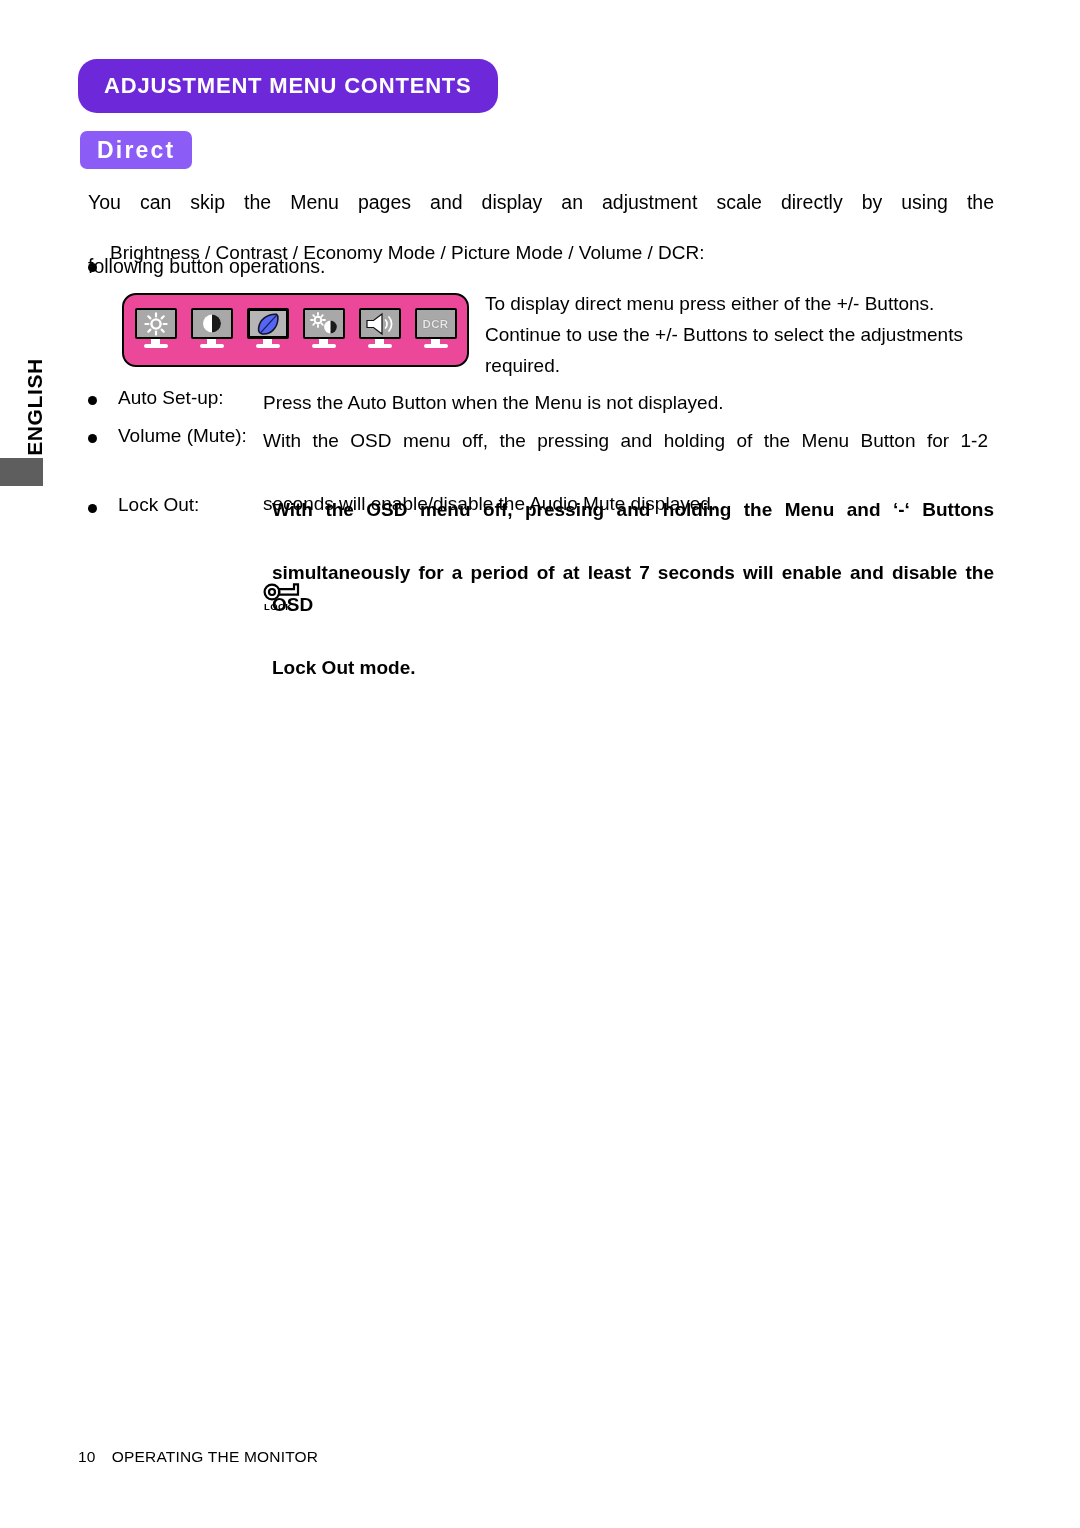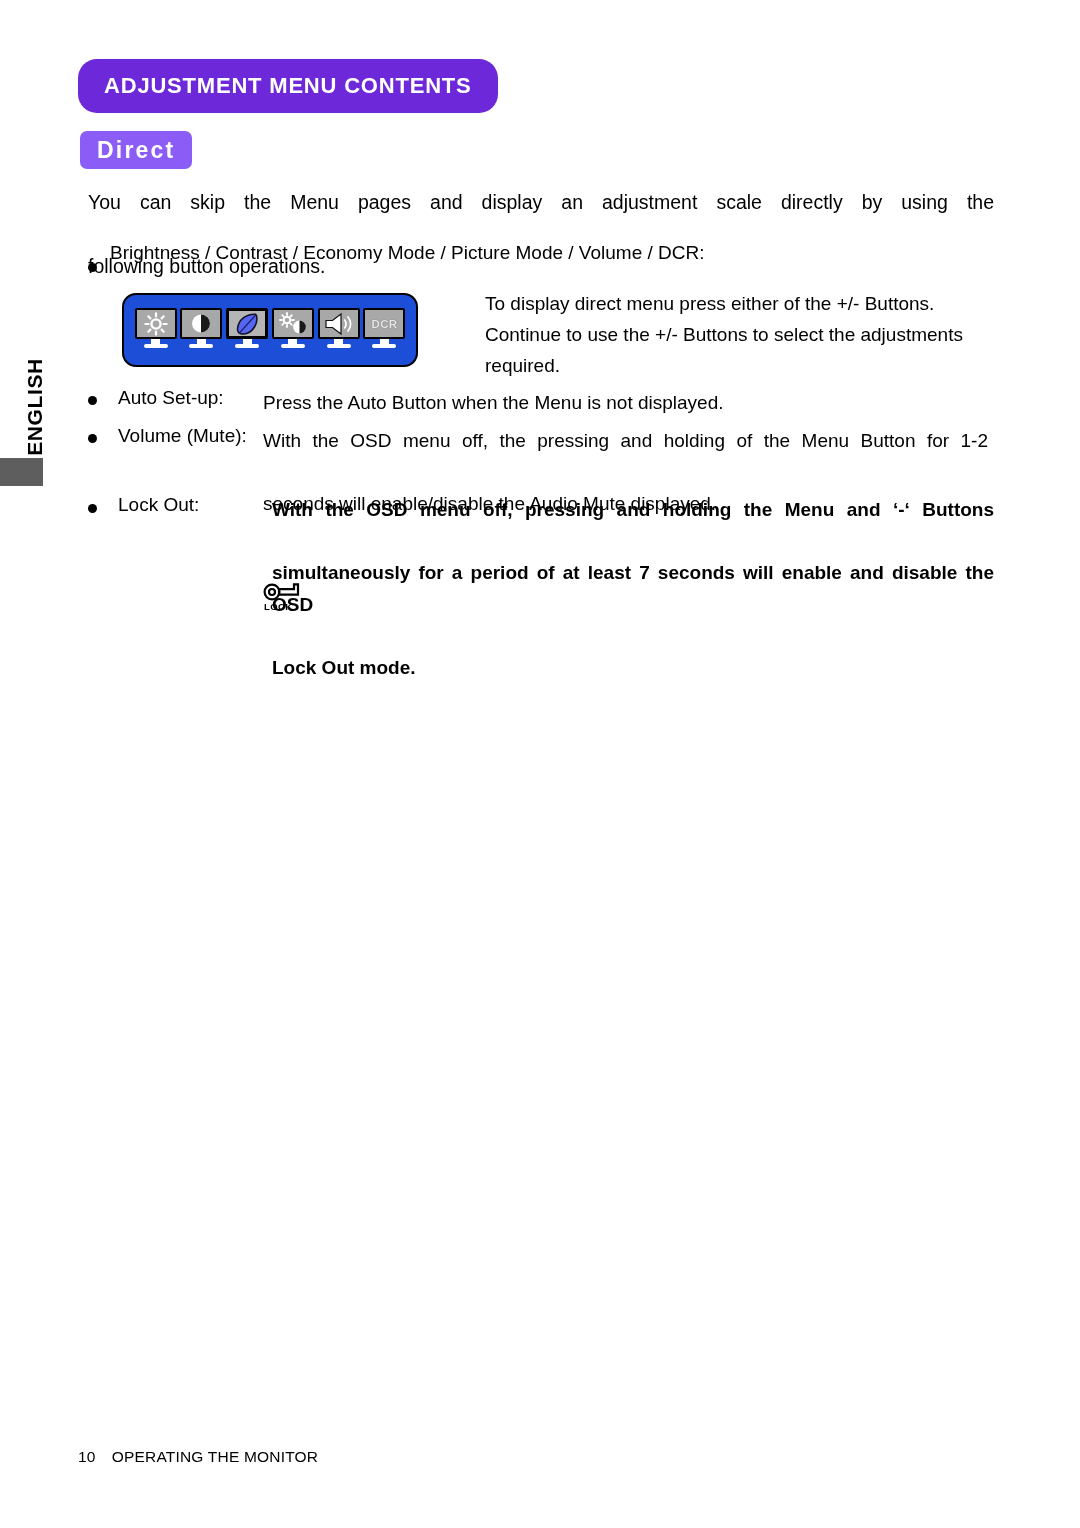--- a/index.html
+++ b/index.html
@@ -126,23 +126,23 @@
     top: 242px;
     font-size: 19px;
     white-space: nowrap;
   }
 
   
   .icon-panel {
     position: absolute;
     left: 122px;
     top: 293px;
-    width: 296px;
+    width: 347px;
     height: 74px;
-    background: #1d4ed8;
+    background: #ec4899;
     border: 2.5px solid #000;
     border-radius: 14px;
     display: flex;
     align-items: center;
     justify-content: space-between;
     padding: 0 10px;
     box-sizing: border-box;
   }
   .mon {
     position: relative;

